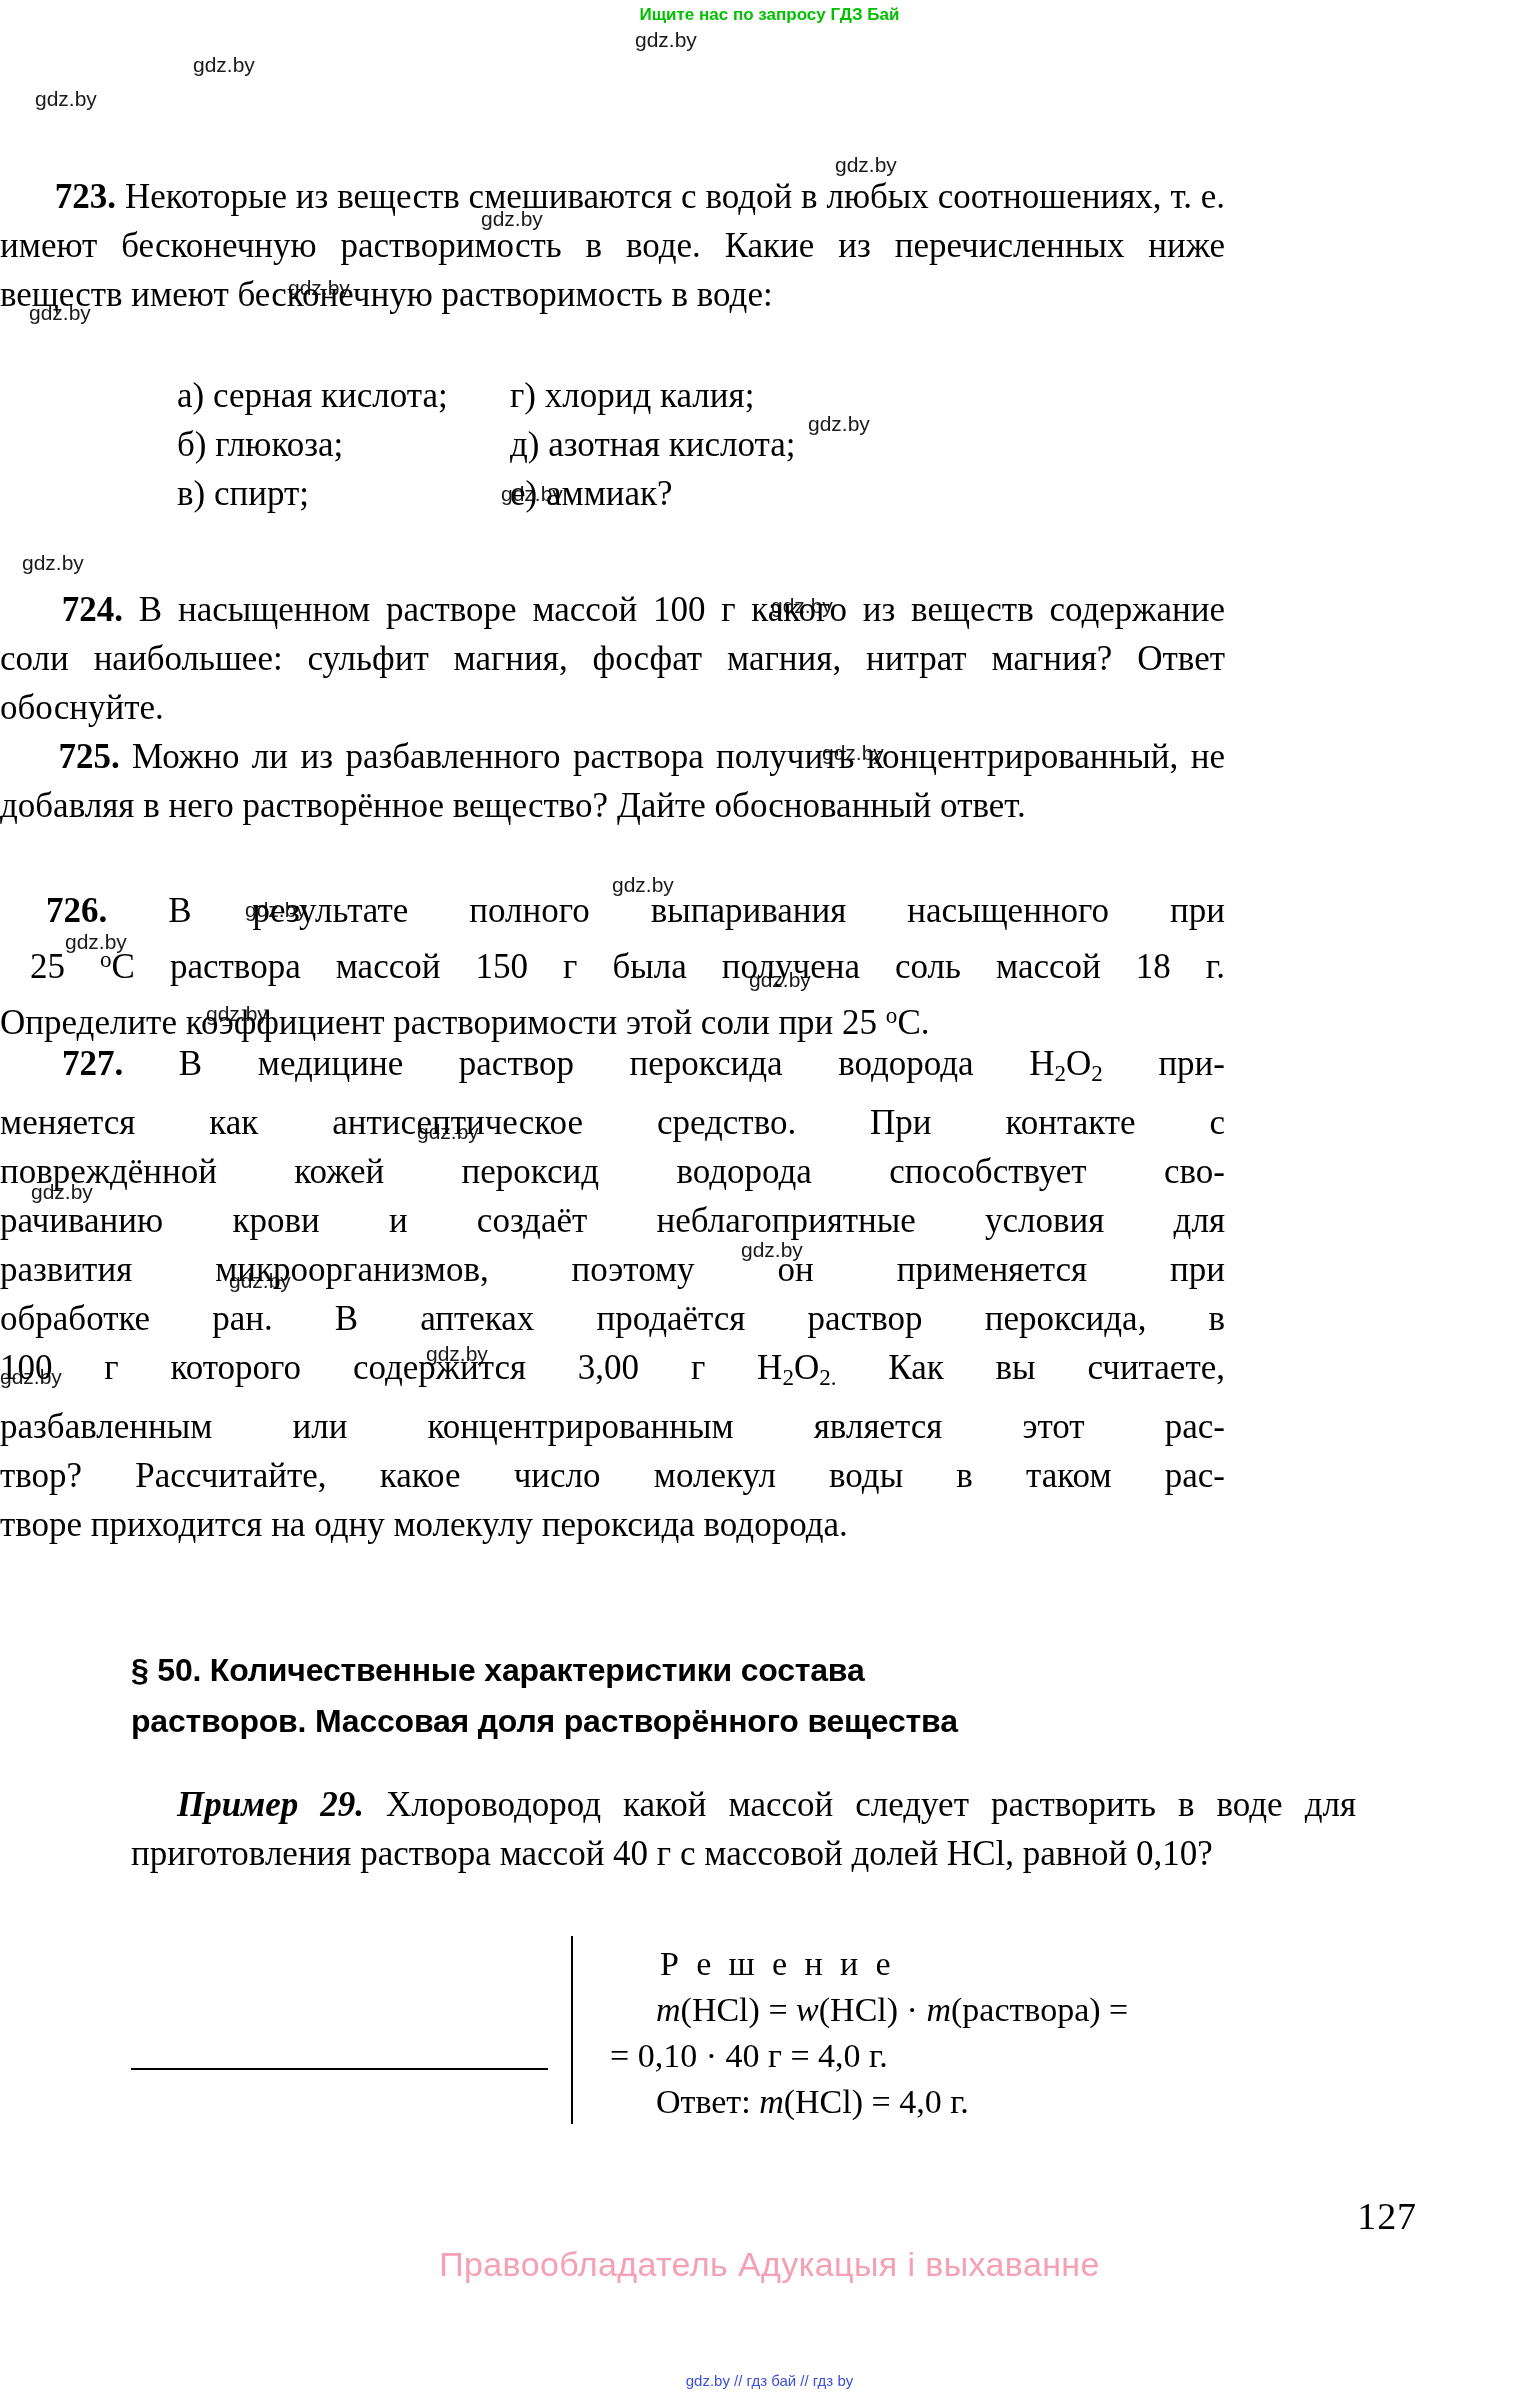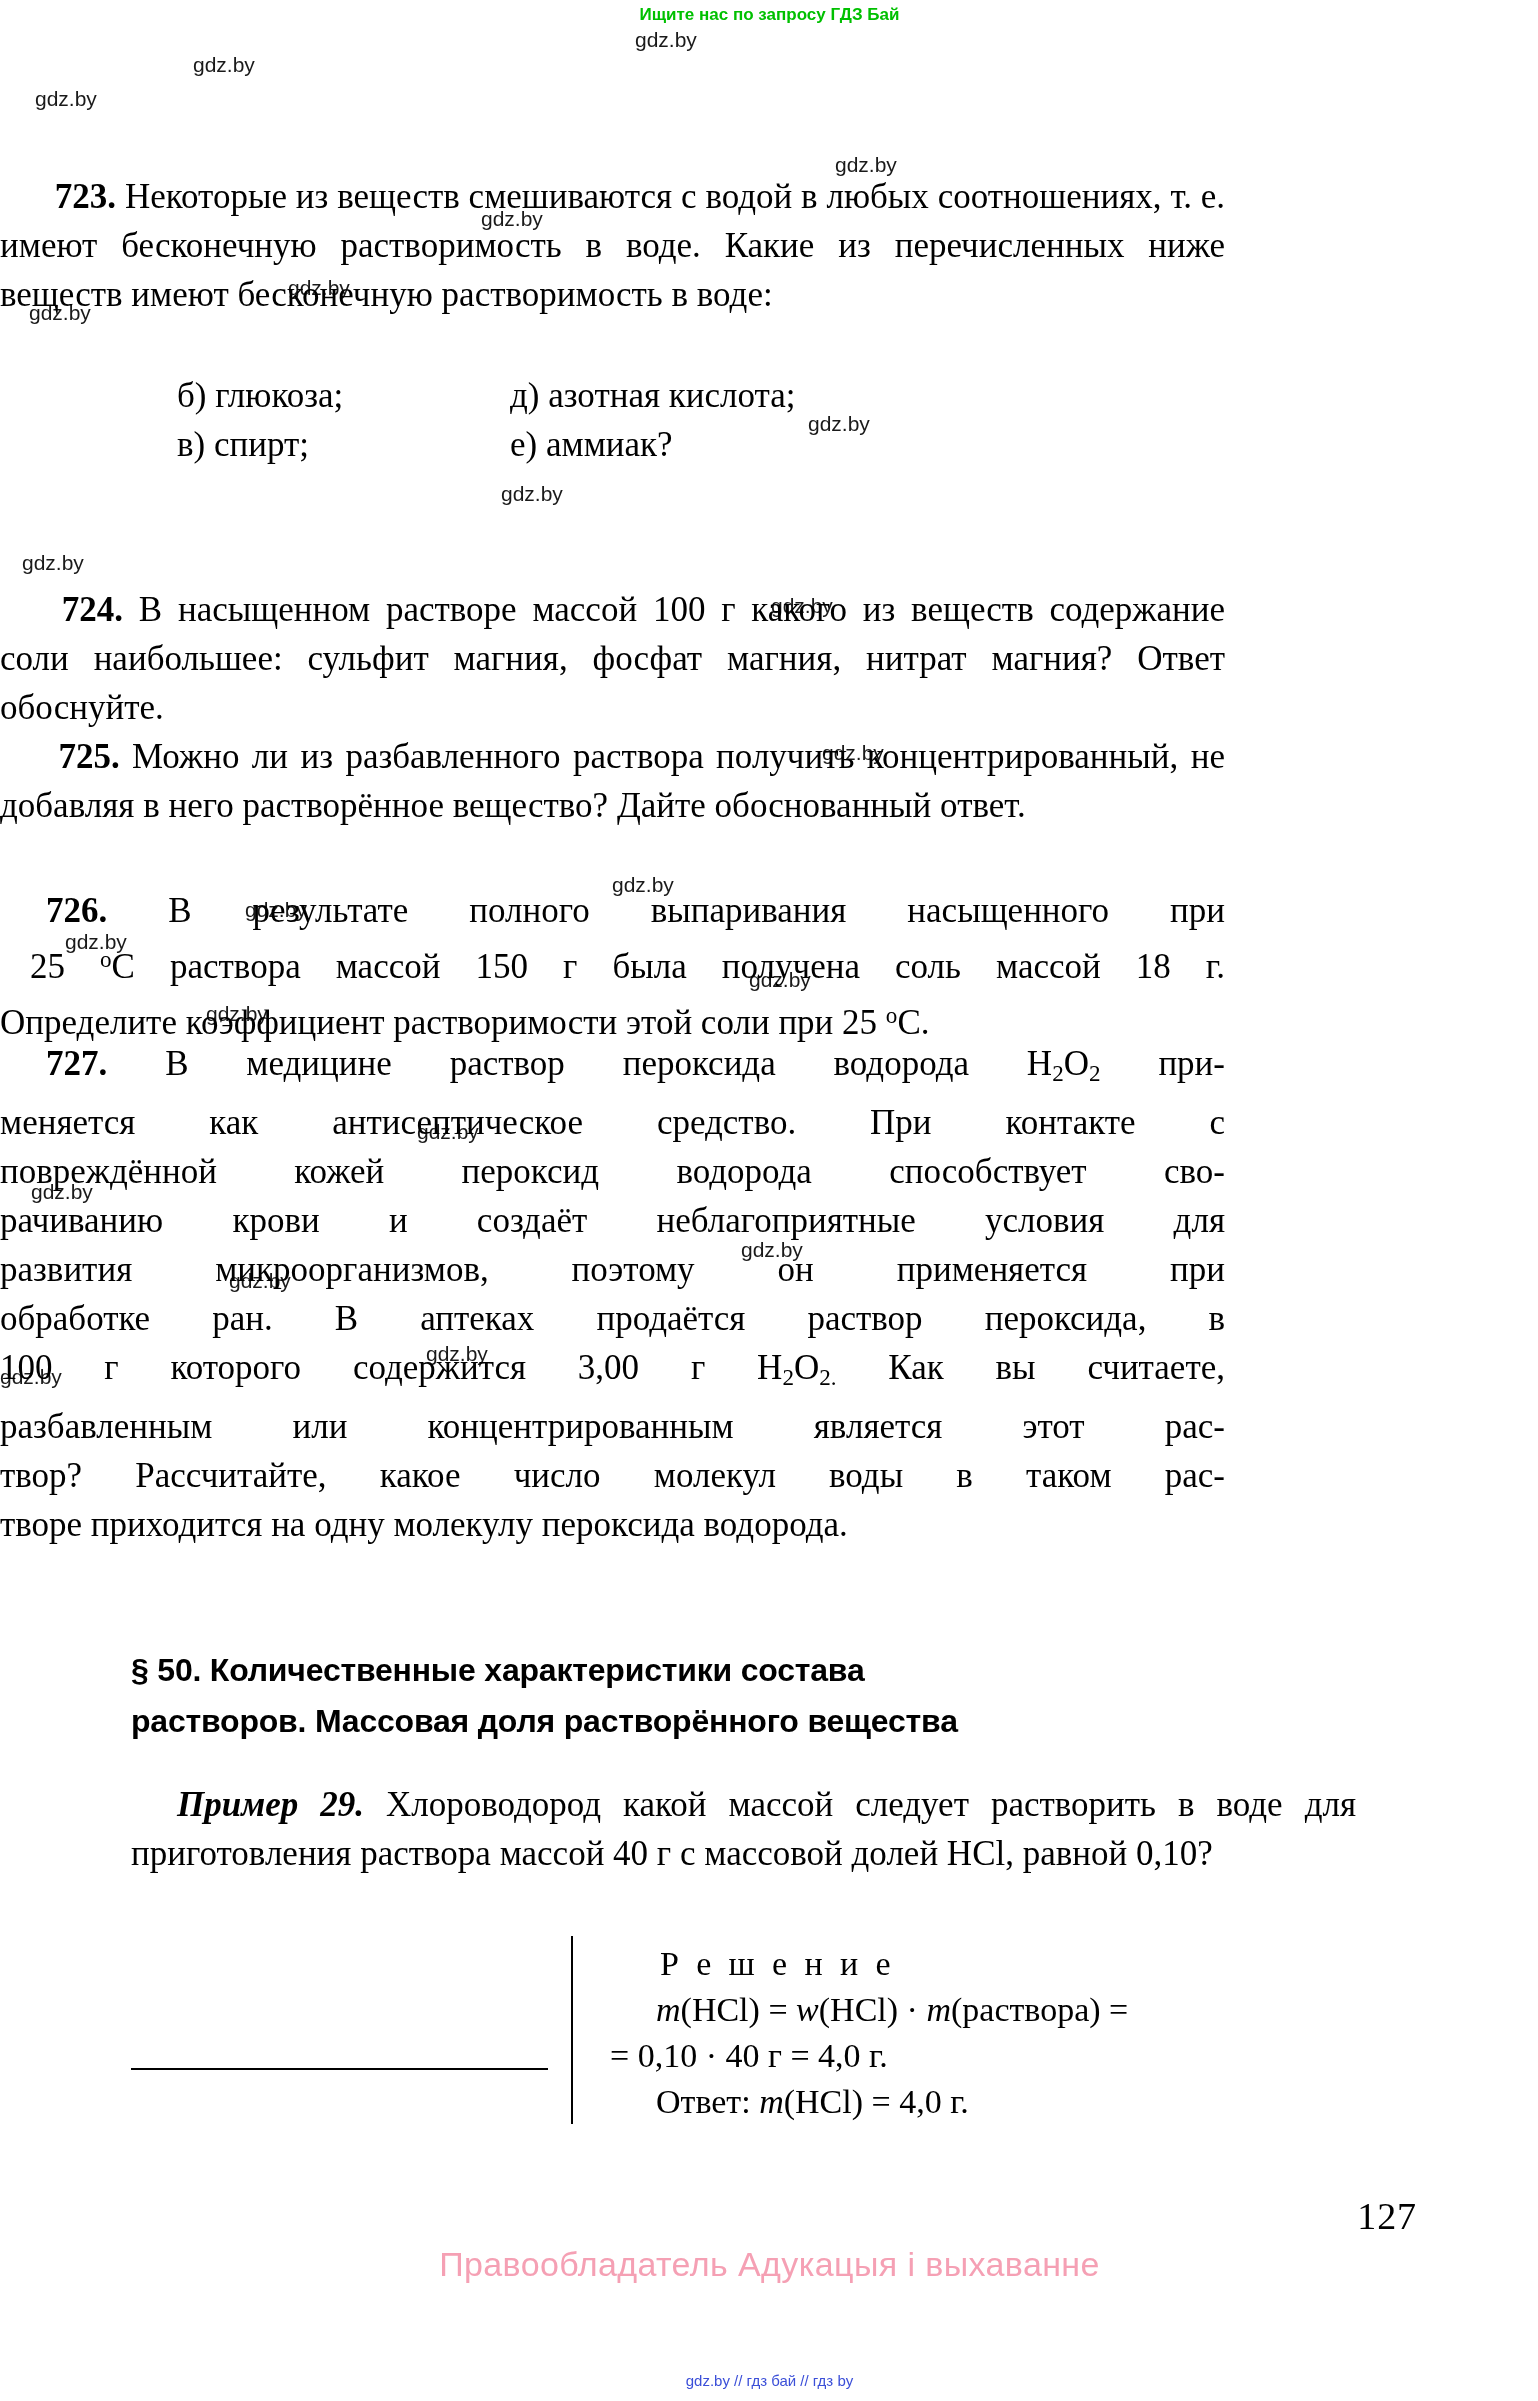--- a/index.html
+++ b/index.html
@@ -213,20 +213,30 @@
   </div>
 
 <div class="para indent" style="top:172px;">
   <span class="num">723.</span>
   <span>Некоторые из веществ смешиваются с водой в любых соотношениях, т. е. имеют бесконечную растворимость в воде. Какие из перечисленных ниже веществ имеют бесконечную растворимость в воде:</span>
 </div>
 
 <div class="opts" style="left:131px; top:371px;">
   <div class="opt-row">
     <div class="opt-left">
+      <span>а)</span>
+      <span>серная кислота;</span>
+    </div>
+    <div class="opt-right">
+      <span>г)</span>
+      <span>хлорид калия;</span>
+    </div>
+  </div>
+  <div class="opt-row">
+    <div class="opt-left">
       <span>б)</span>
       <span>глюкоза;</span>
     </div>
     <div class="opt-right">
       <span>д)</span>
       <span>азотная кислота;</span>
     </div>
   </div>
   <div class="opt-row">
     <div class="opt-left">
@@ -257,21 +267,21 @@
   </div>
   <div style="text-align:justify; text-align-last:justify;padding-left:30px;">
     <span>25 </span><sup>о</sup><span>С раствора массой 150 г была получена соль массой 18 г.</span>
   </div>
   <div style="text-align:left;">
     <span>Определите коэффициент растворимости этой соли при 25 </span><sup>о</sup><span>С.</span>
   </div>
 </div>
 
 <div class="para" style="top:1039px; width:1225px;">
-  <div style="text-align:justify; text-align-last:justify;">
+  <div style="text-align:justify; text-align-last:justify;padding-left:16px;">
     <span style="display:inline-block;width:46px;"></span><span class="num">727.</span>
     <span>В медицине раствор пероксида водорода H</span><sub>2</sub><span>O</span><sub>2</sub><span> при-</span>
   </div>
   <div style="text-align:justify; text-align-last:justify;">меняется как антисептическое средство. При контакте с</div>
   <div style="text-align:justify; text-align-last:justify;">повреждённой кожей пероксид водорода способствует сво-</div>
   <div style="text-align:justify; text-align-last:justify;">рачиванию крови и создаёт неблагоприятные условия для</div>
   <div style="text-align:justify; text-align-last:justify;">развития микроорганизмов, поэтому он применяется при</div>
   <div style="text-align:justify; text-align-last:justify;">обработке ран. В аптеках продаётся раствор пероксида, в</div>
   <div style="text-align:justify; text-align-last:justify;">
     <span>100 г которого содержится 3,00 г H</span><sub>2</sub><span>O</span><sub>2.</sub><span> Как вы считаете,</span>

